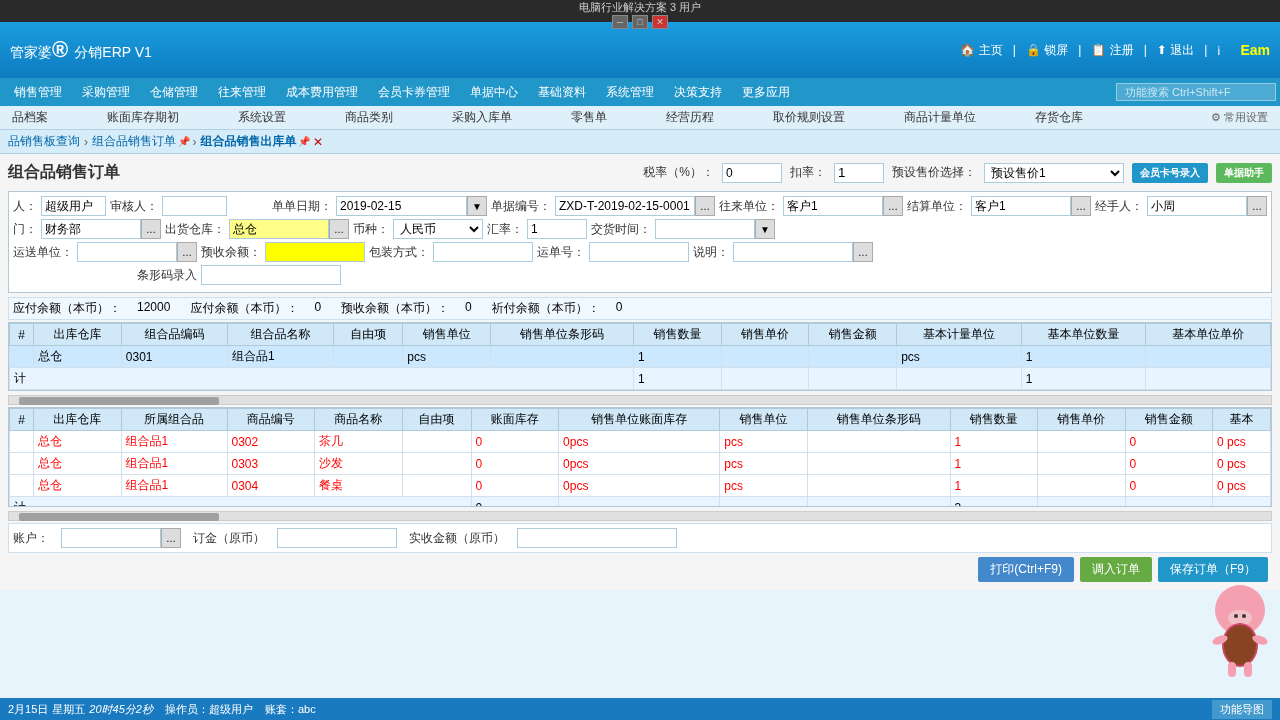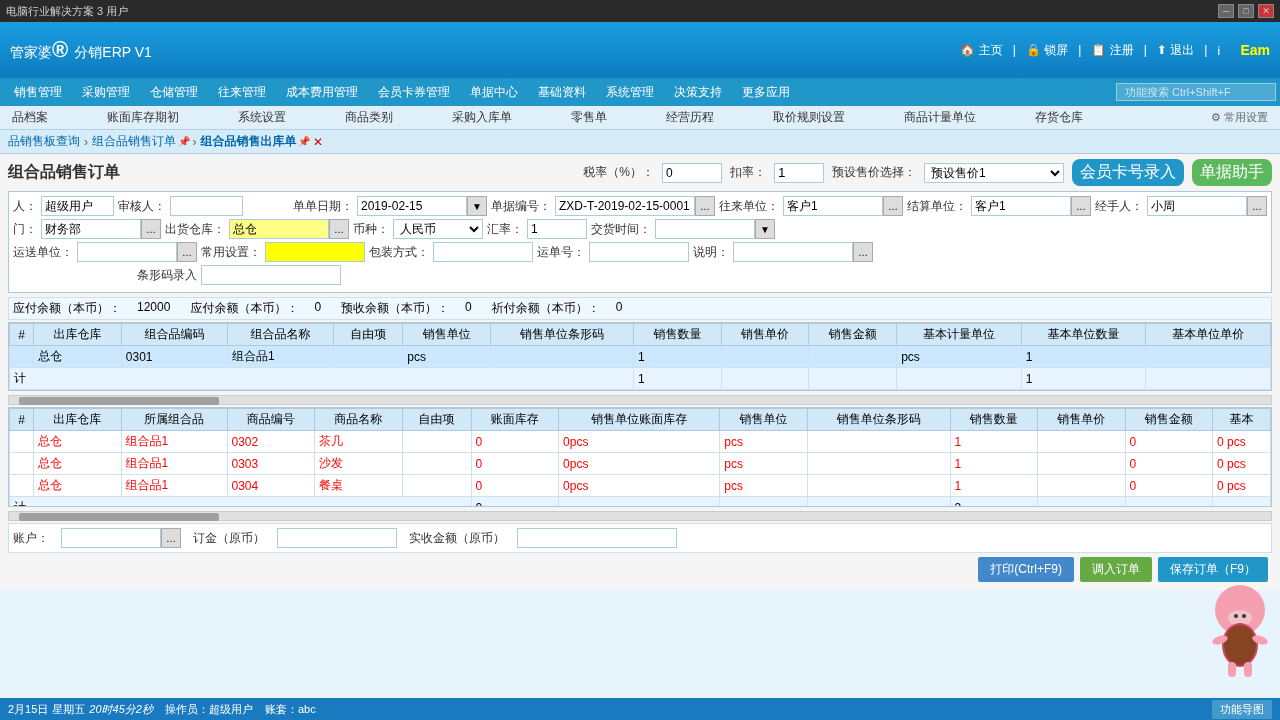--- a/index.html
+++ b/index.html
@@ -1,19 +1,19 @@
 <!DOCTYPE html>
 <html><head>
   <meta charset="utf-8">
   <style>
     * { margin: 0; padding: 0; box-sizing: border-box; }
     body { width: 1280px; height: 720px; overflow: hidden; font-family: 'SimSun', '宋体', sans-serif; font-size: 12px; background: #e8f4fc; }
 
     
-    .title-bar { background: #2a2a2a; height: 22px; display: flex; align-items: center; padding: 0 6px; color: #ccc; font-size: 11px; }
+    .title-bar { background: #2a2a2a; height: 22px; display: flex; align-items: center; padding: 0 6px; color: #ccc; font-size: 11px; flex-direction: column; }
     .title-bar-text { flex: 1; }
     .title-bar-controls { display: flex; gap: 4px; }
     .title-btn { width: 16px; height: 14px; background: #666; border: 1px solid #888; font-size: 9px; display: flex; align-items: center; justify-content: center; color: #ccc; cursor: pointer; }
 
     
     .app-header { background: linear-gradient(to bottom, #1a9ee0, #0d7bbf); height: 56px; display: flex; align-items: center; padding: 0 10px; }
     .app-logo { color: white; font-size: 22px; font-weight: bold; font-family: '黑体', sans-serif; }
     .app-logo span { font-size: 14px; font-weight: normal; }
     .header-right { margin-left: auto; display: flex; gap: 10px; color: white; font-size: 12px; align-items: center; }
 
@@ -41,21 +41,21 @@
     
     .form-area { background: white; border: 1px solid #b0c8d8; padding: 4px; margin-bottom: 4px; }
     .form-row { display: flex; align-items: center; margin-bottom: 3px; gap: 4px; flex-wrap: nowrap; }
     .form-label { color: #333; white-space: nowrap; font-size: 12px; min-width: fit-content; }
     .form-input { border: 1px solid #aaccdd; height: 20px; padding: 0 3px; font-size: 12px; background: white; min-width: 60px; }
     .form-input-medium { width: 100px; }
     .form-input-short { width: 60px; }
     .form-select { border: 1px solid #aaccdd; height: 20px; padding: 0 2px; font-size: 12px; background: white; }
     .form-select-wide { width: 140px; }
     .btn-suffix { background: #ddd; border: 1px solid #aaa; height: 20px; width: 20px; display: inline-flex; align-items: center; justify-content: center; cursor: pointer; font-size: 10px; }
-    .action-btn { background: #4db8e8; border: none; color: white; padding: 3px 8px; font-size: 16px; cursor: pointer; border-radius: 8px; }
+    .action-btn { background: #4db8e8; border: none; color: white; padding: 3px 8px; font-size: 10px; cursor: pointer; border-radius: 2px; font-weight: bold; }
     .action-btn-green { background: #5cb85c; }
 
     
     .summary-bar { display: flex; align-items: center; padding: 2px 4px; background: #f0f8ff; border: 1px solid #cce0f0; font-size: 12px; gap: 20px; margin-bottom: 2px; }
     .summary-item { display: flex; gap: 16px; justify-content: flex-end; }
 
     
     .table-container { border: 1px solid #b0c8d8; background: white; overflow-x: auto; margin-bottom: 4px; }
     table { border-collapse: collapse; width: 100%; font-size: 12px; }
     th { background: #d0e8f8; border: 1px solid #b0c8d8; padding: 2px 4px; white-space: nowrap; font-weight: normal; text-align: center; }
@@ -188,21 +188,21 @@
   <div class="form-area">
 
     <div class="form-row">
       <span class="form-label">人：</span>
       <input class="form-input form-input-medium" value="超级用户" style="">
       <span class="form-label">审核人：</span>
       <input class="form-input form-input-medium" value="" style="">
       <span style="width:60px;"></span>
       <span class="form-label">单单日期：</span>
       <div class="input-with-btn">
-        <input class="form-input" value="2019-02-15" style="width: 110px;">
+        <input class="form-input" value="2019-02-15" style="width: 131px;">
         <button class="btn-suffix">▼</button>
       </div>
       <span class="form-label">单据编号：</span>
       <div class="input-with-btn">
         <input class="form-input" value="ZXD-T-2019-02-15-0001" style="width: 140px;">
         <button class="btn-suffix">…</button>
       </div>
       <span class="form-label">往来单位：</span>
       <div class="input-with-btn">
         <input class="form-input form-input-medium" value="客户1" style="">
@@ -243,21 +243,21 @@
         <button class="btn-suffix">▼</button>
       </div>
     </div>
 
     <div class="form-row">
       <span class="form-label">运送单位：</span>
       <div class="input-with-btn">
         <input class="form-input form-input-medium" value="" style="">
         <button class="btn-suffix">…</button>
       </div>
-      <span class="form-label">常用设置：</span>
+      <span class="form-label">预收余额：</span>
       <input class="form-input form-input-medium highlight-yellow" value="" style="">
       <span class="form-label">包装方式：</span>
       <input class="form-input form-input-medium" value="" style="">
       <span class="form-label">运单号：</span>
       <input class="form-input form-input-medium" value="" style="">
       <span class="form-label">说明：</span>
       <div class="input-with-btn">
         <input class="form-input" value="" style="width: 120px;">
         <button class="btn-suffix">…</button>
       </div>

